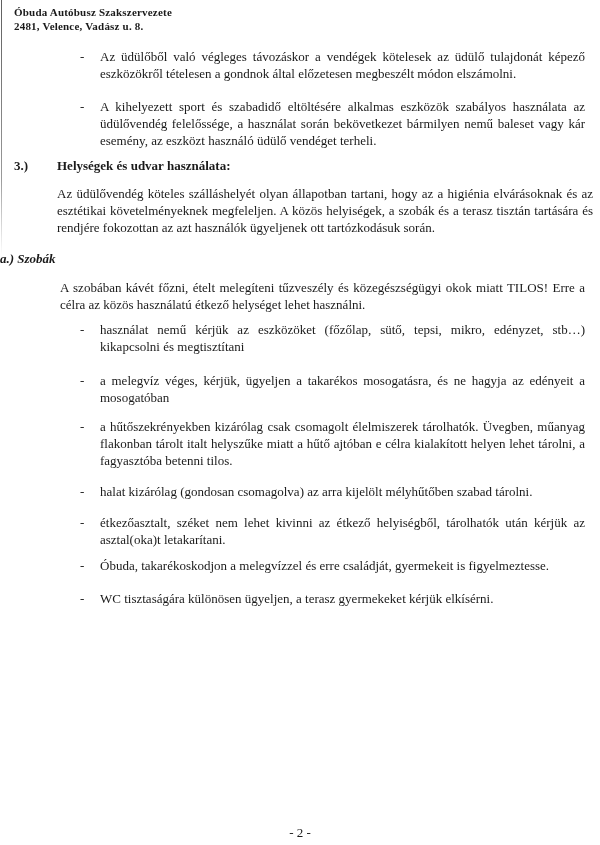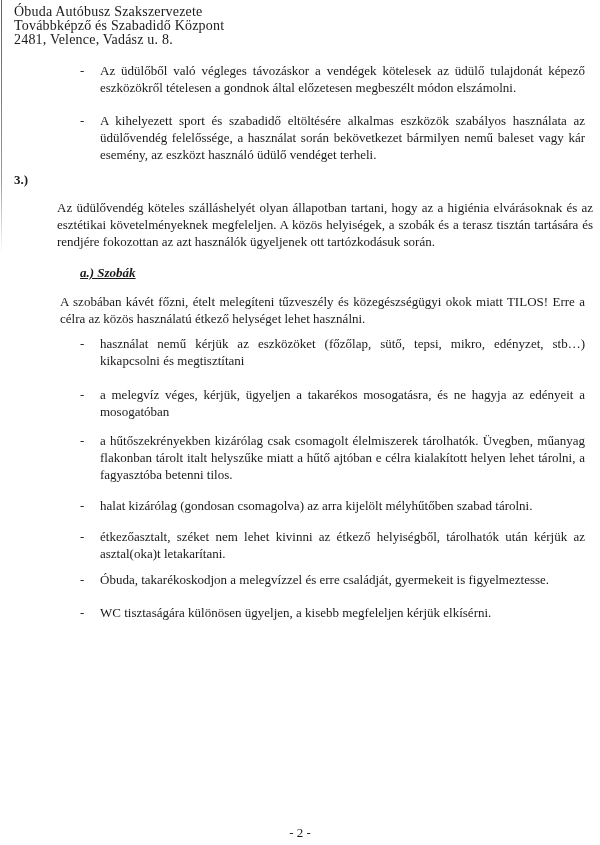--- a/index.html
+++ b/index.html
@@ -21,22 +21,22 @@
   .scan-artifact {
     position: absolute;
     left: 1px;
     top: 0;
     width: 1px;
     height: 255px;
     background: linear-gradient(#5f5f5f, #9a9a9a 70%, rgba(255,255,255,0));
   }
   .letterhead {
     margin: 5px 15px 0 14px;
-    font-weight: normal;
-    font-size: 14px;
+    font-weight: bold;
+    font-size: 11px;
     line-height: 14px;
     letter-spacing: 0.2px;
   }
   .bullet {
     display: flex;
     margin-left: 80px;
     margin-right: 15px;
   }
   .bullet .dash {
     flex: 0 0 20px;
@@ -54,25 +54,23 @@
   }
   .section-heading .num {
     flex: 0 0 43px;
     width: 43px;
   }
   .intro {
     margin: 11px 7px 0 57px;
     text-align: justify;
   }
   .subheading {
-    margin-left: 80px;
     margin-right: 15px;
     font-weight: bold;
     font-style: italic;
-    text-decoration: underline;
   }
   .sub-paragraph {
     margin: 12px 15px 0 60px;
     text-align: justify;
   }
   .page-number {
     position: absolute;
     left: 0;
     right: 0;
     top: 824px;
@@ -90,36 +88,36 @@
 </style>
 </head>
 <body>
 
 <div class="page">
 
   <div class="scan-artifact"></div>
 
   <div class="letterhead">
     <div>Óbuda Autóbusz Szakszervezete</div>
-    <div>Továbbképző és Szabadidő Központ</div>
     <div>2481, Velence, Vadász u. 8.</div>
   </div>
 
   <div class="bullet g15">
     <span class="dash">-</span>
     <span class="text">Az üdülőből való végleges távozáskor a vendégek kötelesek az üdülő tulajdonát képező eszközökről tételesen a gondnok által előzetesen megbeszélt módon elszámolni.</span>
   </div>
 
   <div class="bullet g16">
     <span class="dash">-</span>
     <span class="text">A kihelyezett sport és szabadidő eltöltésére alkalmas eszközök szabályos használata az üdülővendég felelőssége, a használat során bekövetkezet bármilyen nemű baleset vagy kár esemény, az eszközt használó üdülő vendéget terheli.</span>
   </div>
 
   <div class="section-heading g8">
     <span class="num">3.)</span>
+    <span class="title">Helységek és udvar használata:</span>
   </div>
 
   <p class="intro">Az üdülővendég köteles szálláshelyét olyan állapotban tartani, hogy az a higiénia elvárásoknak és az esztétikai követelményeknek megfeleljen. A közös helyiségek, a szobák és a terasz tisztán tartására és rendjére fokozottan az azt használók ügyeljenek ott tartózkodásuk során.</p>
 
   <div class="subheading g14">a.) Szobák</div>
 
   <p class="sub-paragraph">A szobában kávét főzni, ételt melegíteni tűzveszély és közegészségügyi okok miatt TILOS! Erre a célra az közös használatú étkező helységet lehet használni.</p>
 
 
   <div class="bullet g8">
@@ -148,18 +146,18 @@
   </div>
 
 
   <div class="bullet g9">
     <span class="dash">-</span>
     <span class="text">Óbuda, takarékoskodjon a melegvízzel és erre családját, gyermekeit is figyelmeztesse.</span>
   </div>
 
   <div class="bullet g16">
     <span class="dash">-</span>
-    <span class="text">WC tisztaságára különösen ügyeljen, a kisebb megfeleljen kérjük elkísérni.</span>
+    <span class="text">WC tisztaságára különösen ügyeljen, a terasz gyermekeket kérjük elkísérni.</span>
   </div>
 
   <div class="page-number">- 2 -</div>
 
 </div>
 
 </body></html>

